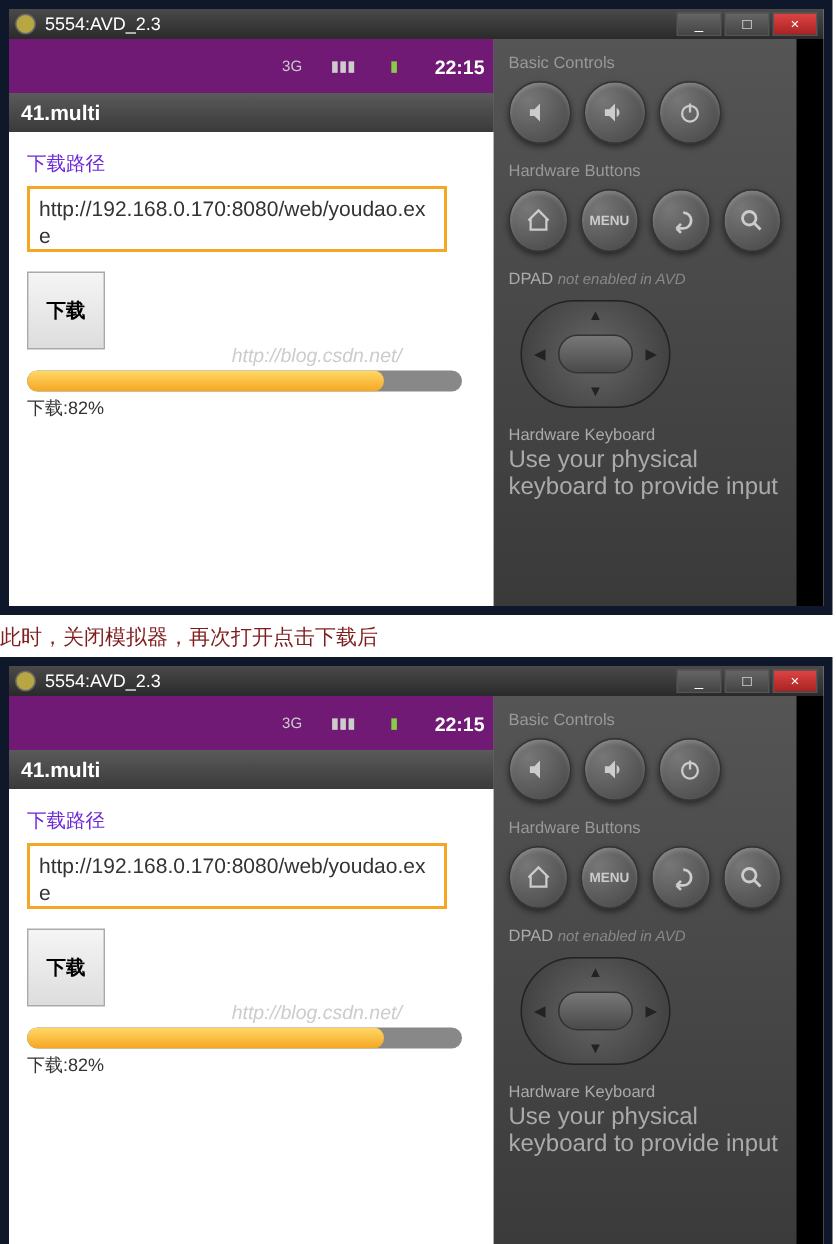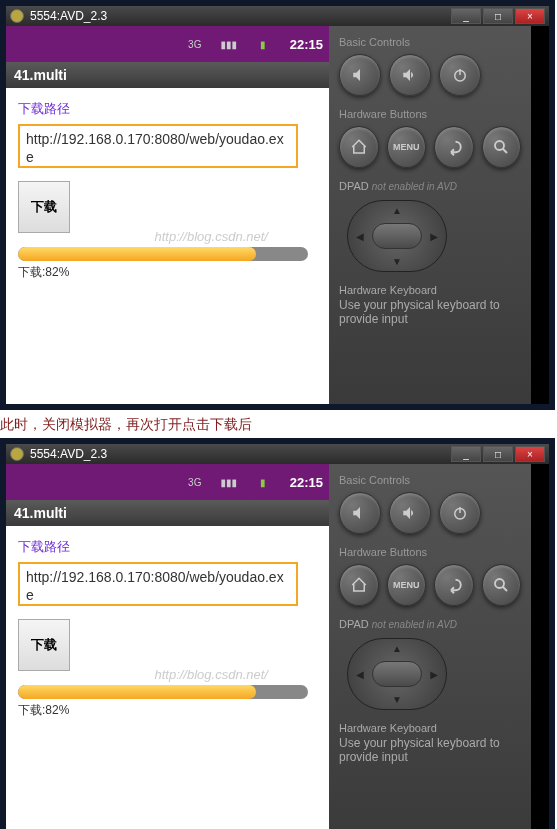--- a/index.html
+++ b/index.html
@@ -40,21 +40,21 @@
     .menu-btn { font-size: 9px; font-weight: bold; }
     .dpad-container { width: 100px; height: 72px; margin: 8px 0 12px 8px; position: relative; }
     .dpad-ring { width: 100px; height: 72px; border-radius: 50px; background: radial-gradient(circle, #666, #3a3a3a); border: 1px solid #222; position: relative; }
     .dpad-center { position: absolute; top: 50%; left: 50%; transform: translate(-50%, -50%); width: 50px; height: 26px; border-radius: 14px; background: linear-gradient(#777, #4a4a4a); border: 1px solid #333; }
     .dpad-arrow { position: absolute; color: #222; font-size: 10px; }
     .dpad-up { top: 4px; left: 50%; transform: translateX(-50%); }
     .dpad-down { bottom: 4px; left: 50%; transform: translateX(-50%); }
     .dpad-left { left: 8px; top: 50%; transform: translateY(-50%); }
     .dpad-right { right: 8px; top: 50%; transform: translateY(-50%); }
     .dpad-note { color: #888; font-size: 10px; font-style: italic; }
-    .kbd-note { color: #aaa; font-size: 12px; margin-top: 2px; }
+    .kbd-note { color: #aaa; font-size: 16px; margin-top: 2px; }
     
     .caption { font-size: 14px; color: #7f1d1d; padding: 4px 0; }
   </style>
 </head>
 <body>
 
 <div class="window">
   <div class="title-bar">
     <div class="title-bar-icon"></div>
     <div class="title-text">5554:AVD_2.3</div>

